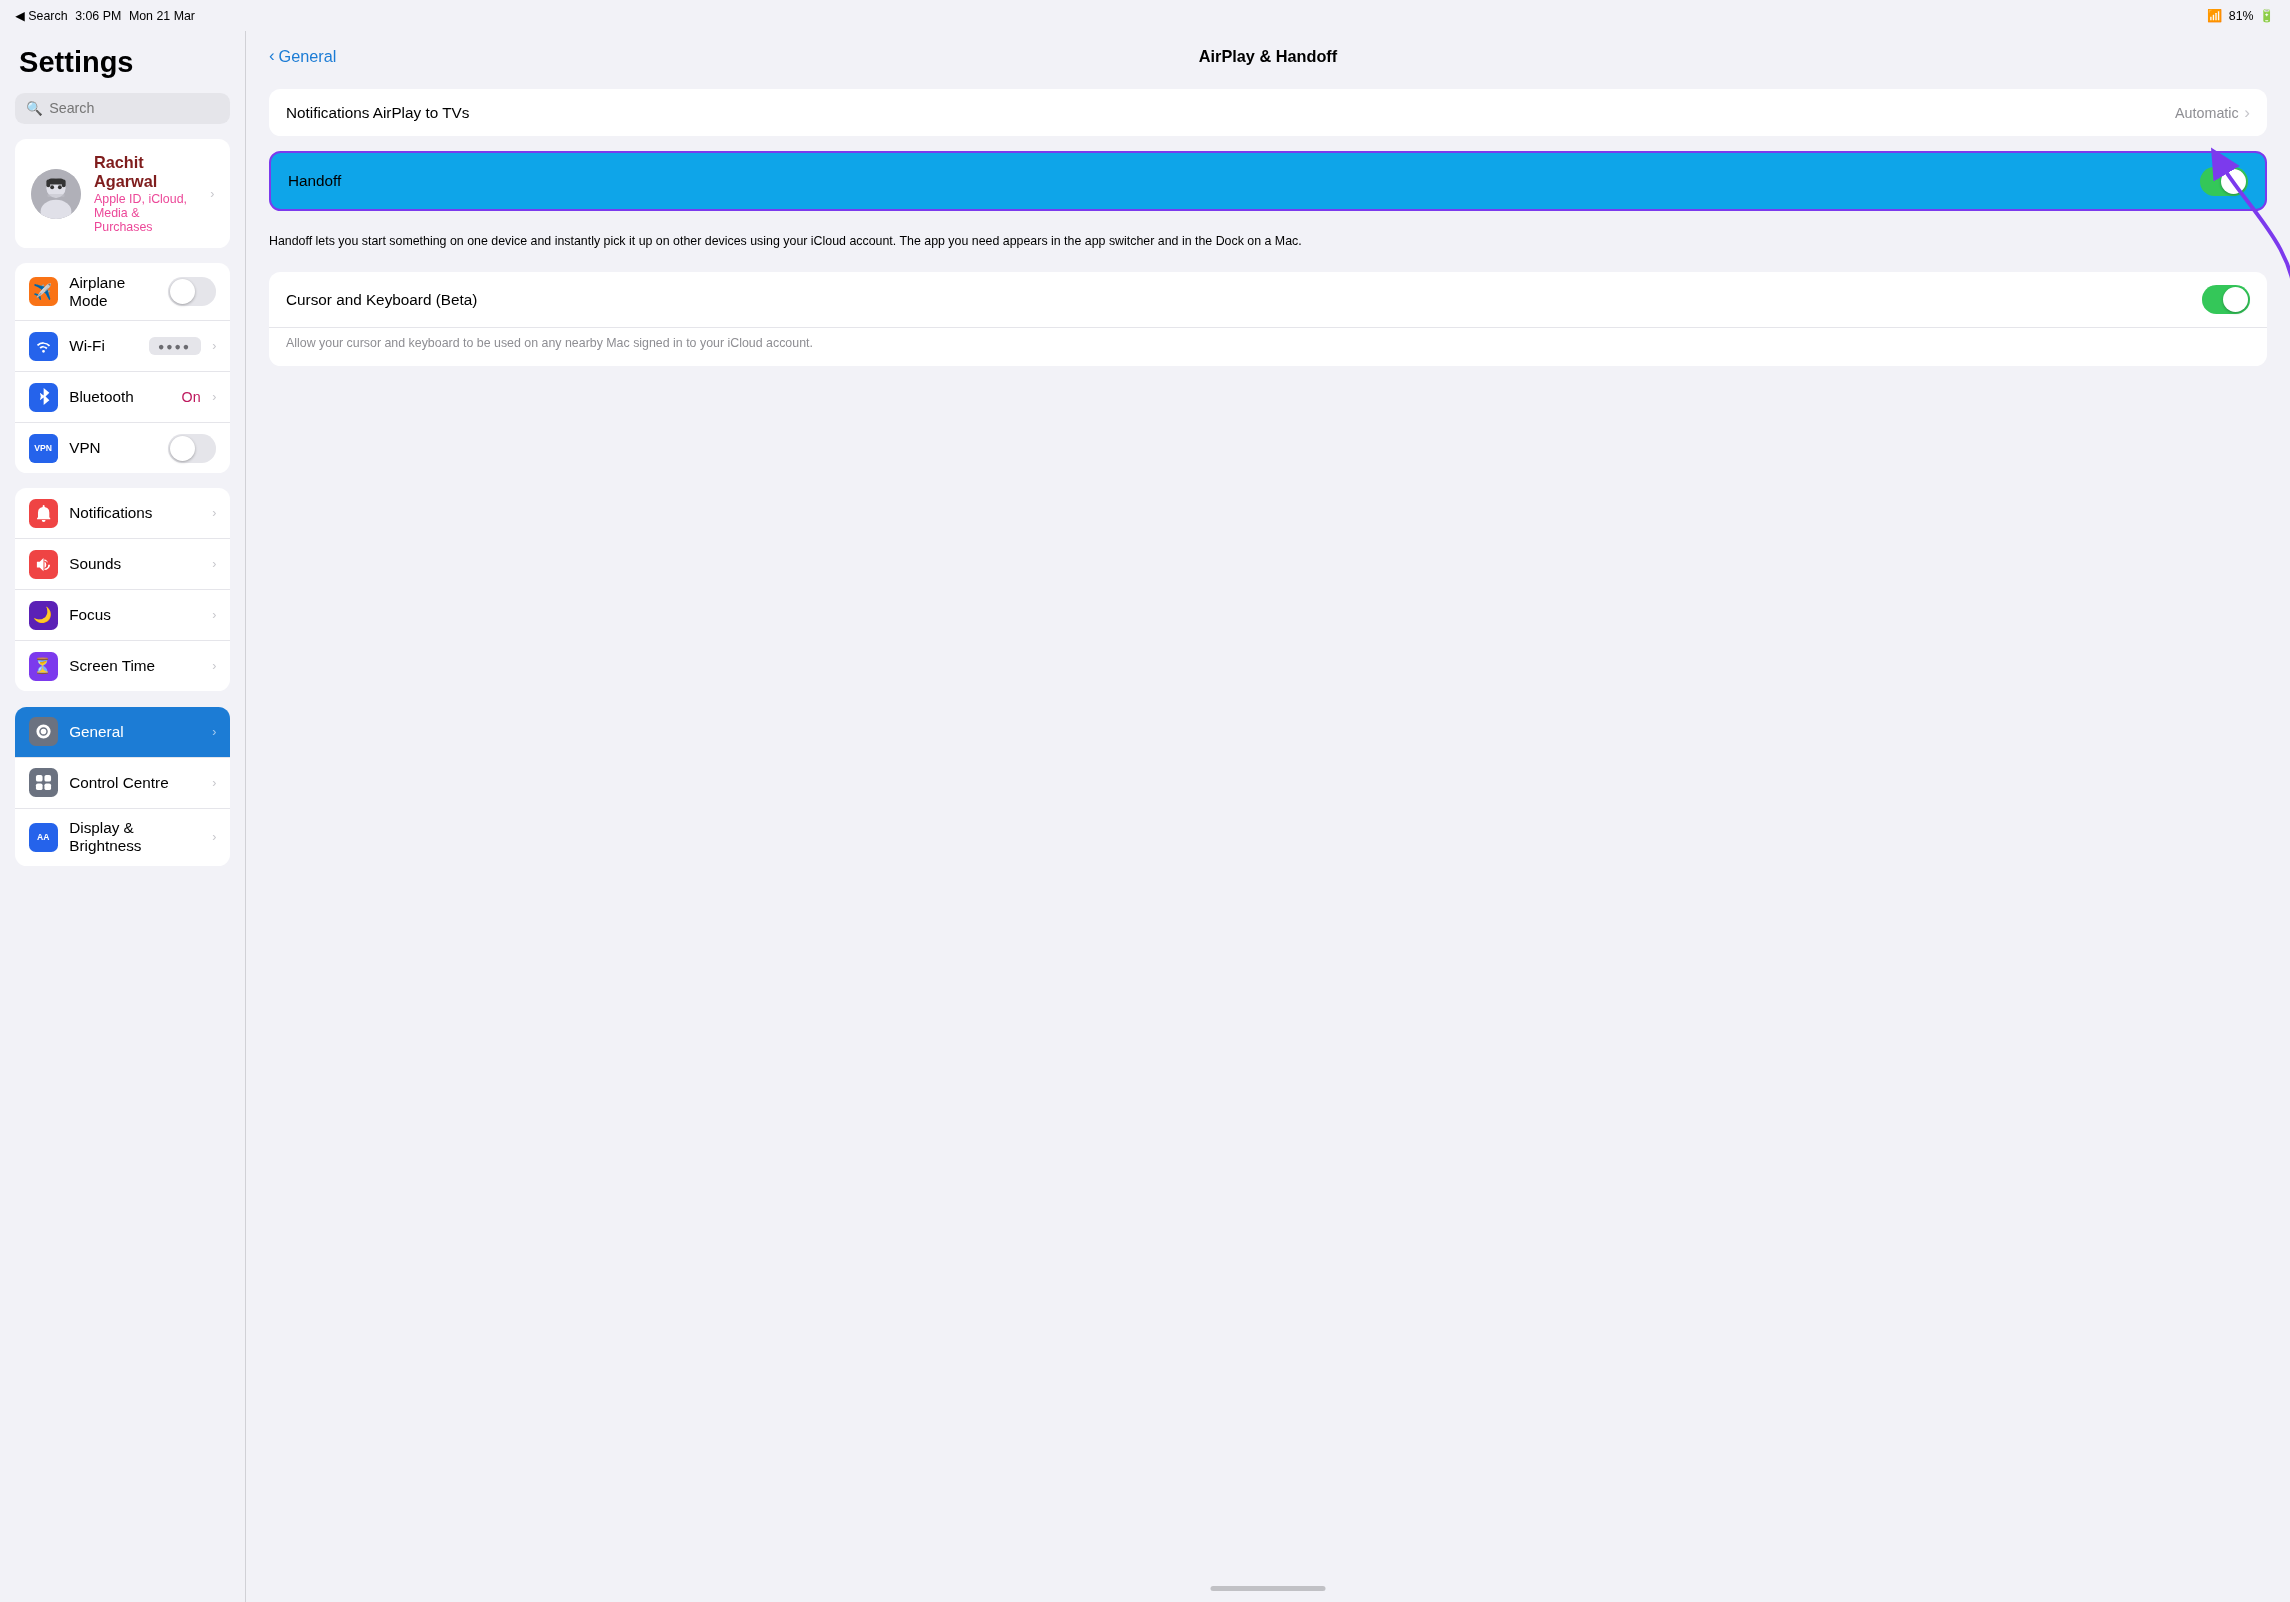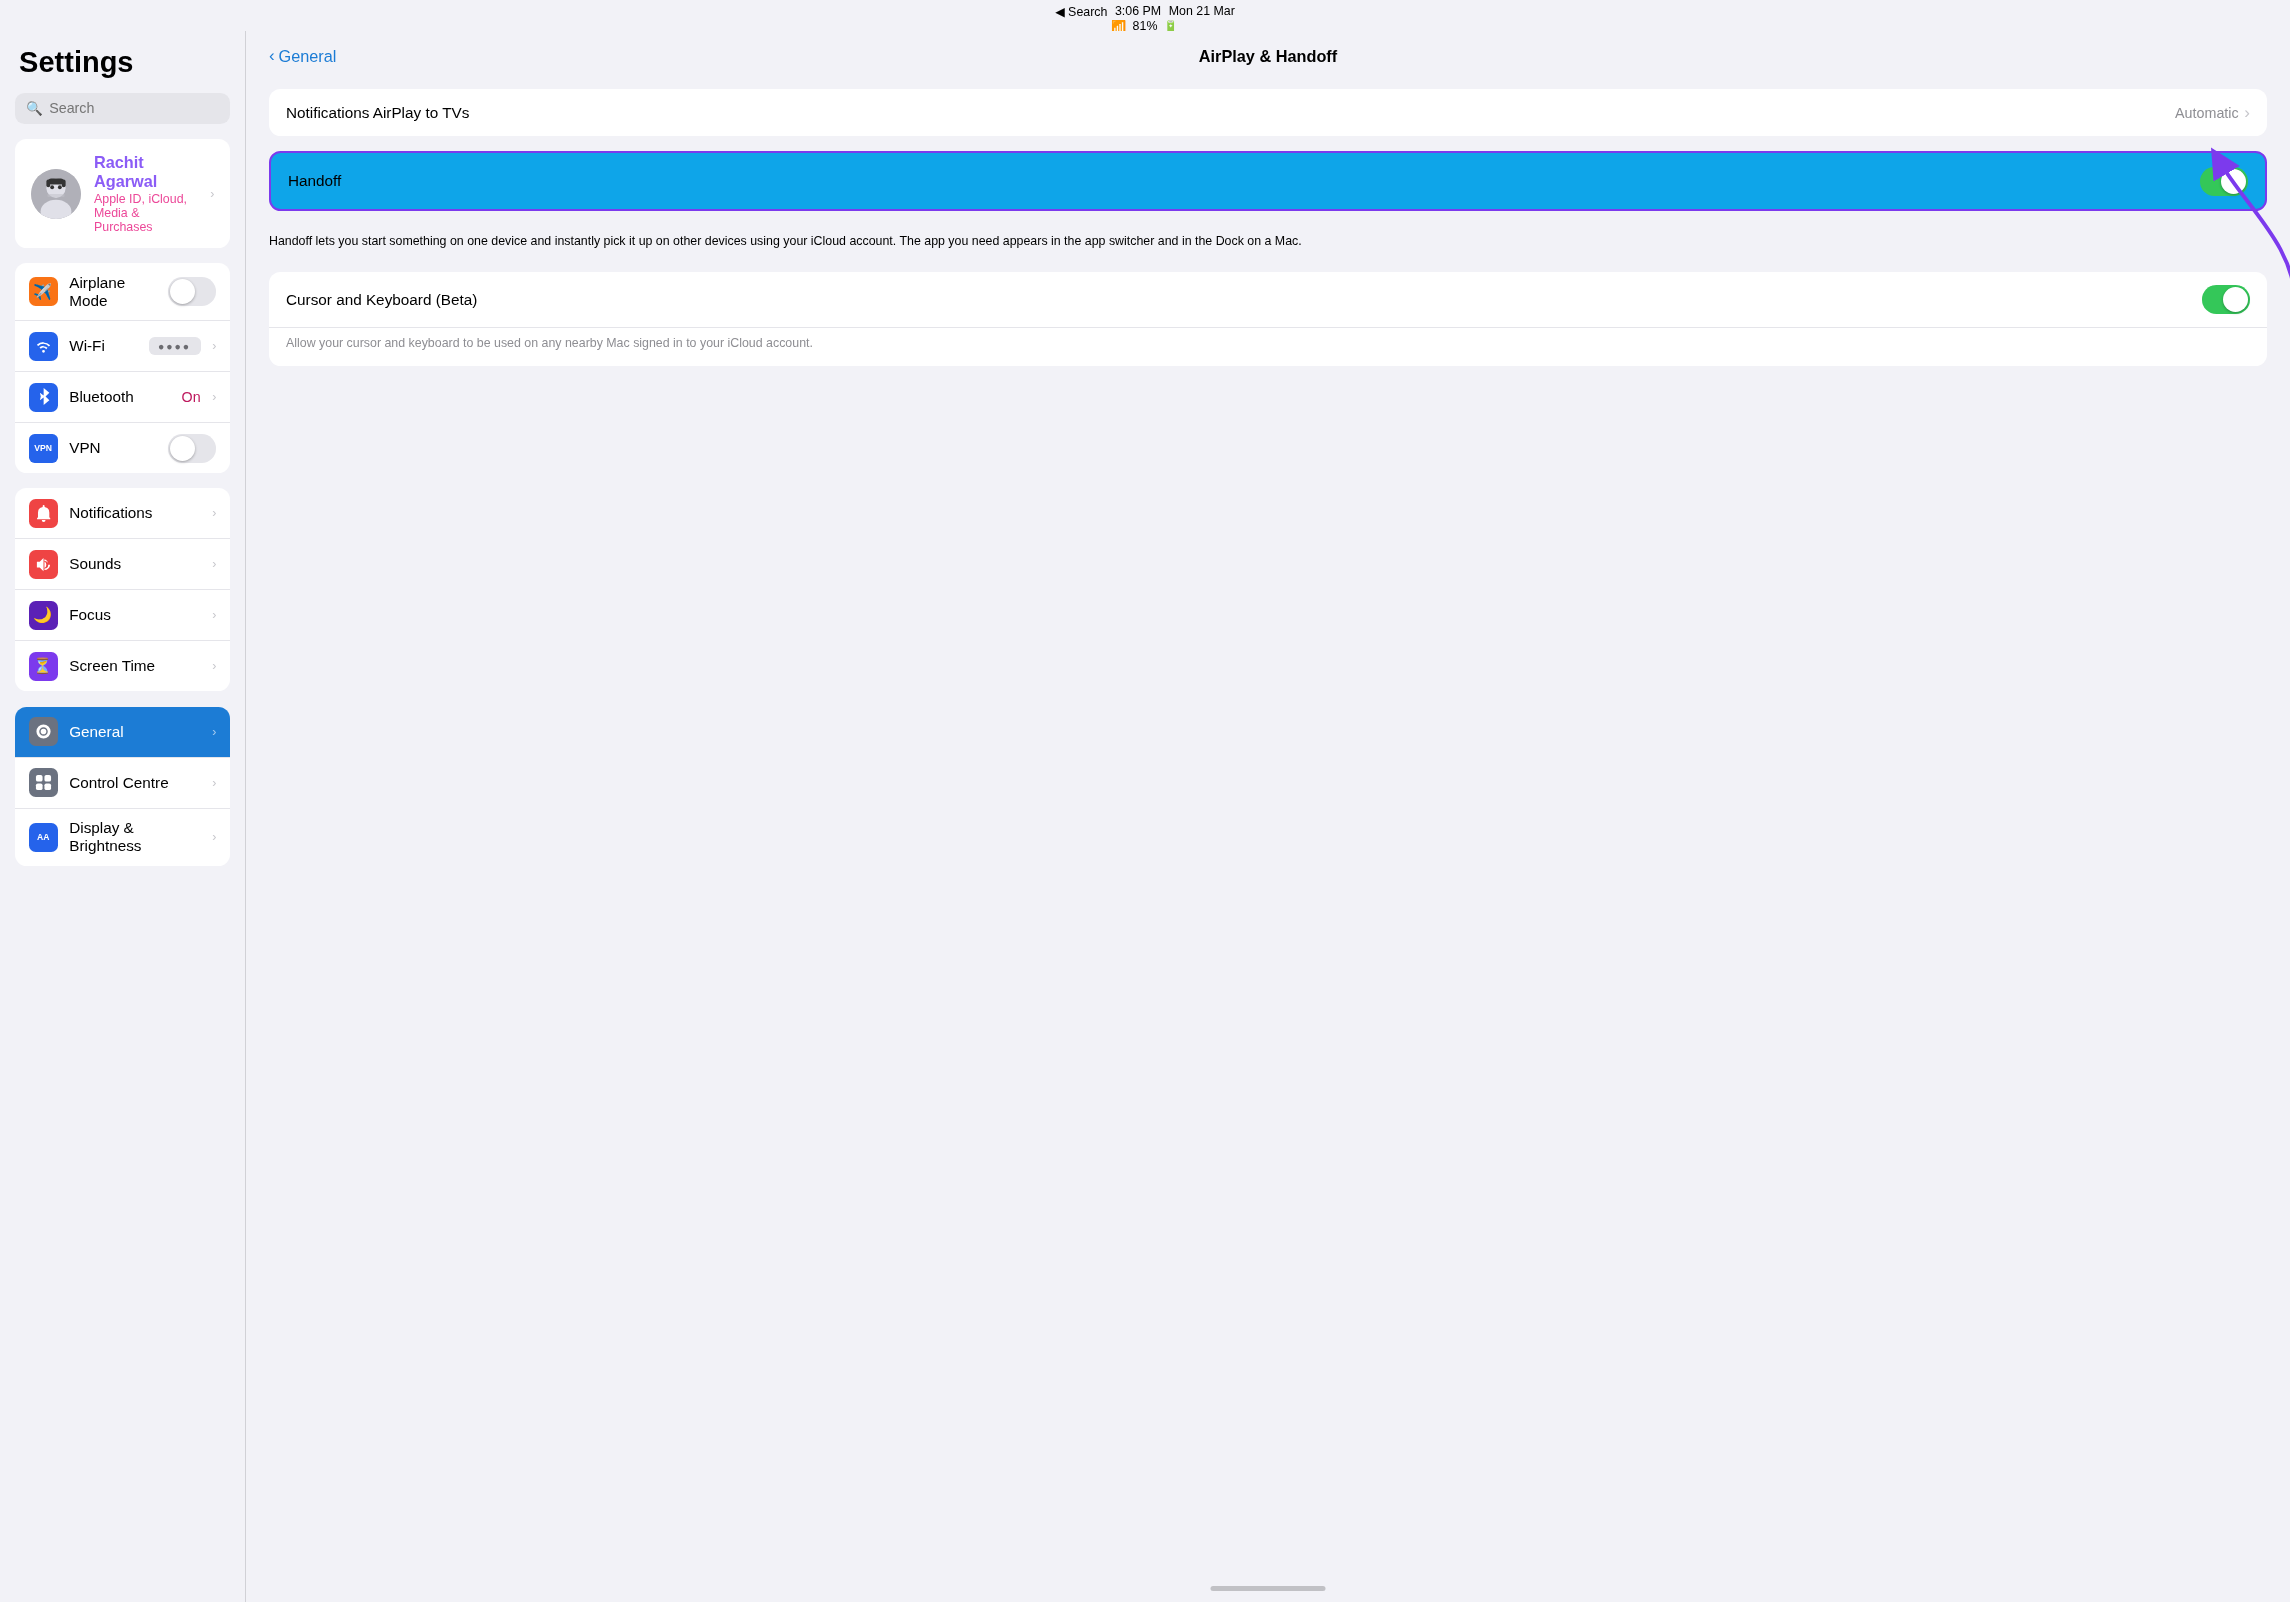--- a/index.html
+++ b/index.html
@@ -14,21 +14,20 @@
 
     
     .status-bar {
       display: flex;
       justify-content: space-between;
       align-items: center;
       padding: 3.8px 15.3px;
       background: #f2f2f7;
       height: 31px;
       flex-shrink: 0;
-      flex-direction: column;
     }
     .status-left {
       display: flex;
       align-items: center;
       gap: 7.6px;
       font-size: 12.4px;
       font-weight: 500;
     }
     .status-right {
       display: flex;
@@ -103,21 +102,21 @@
       overflow: hidden;
       flex-shrink: 0;
       display: flex;
       align-items: center;
       justify-content: center;
       font-size: 25px;
     }
     .profile-info .profile-name {
       font-size: 16.3px;
       font-weight: 600;
-      color: #8b5cf6;
+      color: #7f1d1d;
     }
     .profile-info .profile-sub {
       font-size: 12.4px;
       color: #ec4899;
       margin-top: 1.9px;
     }
 
     
     .settings-group {
       background: #fff;

